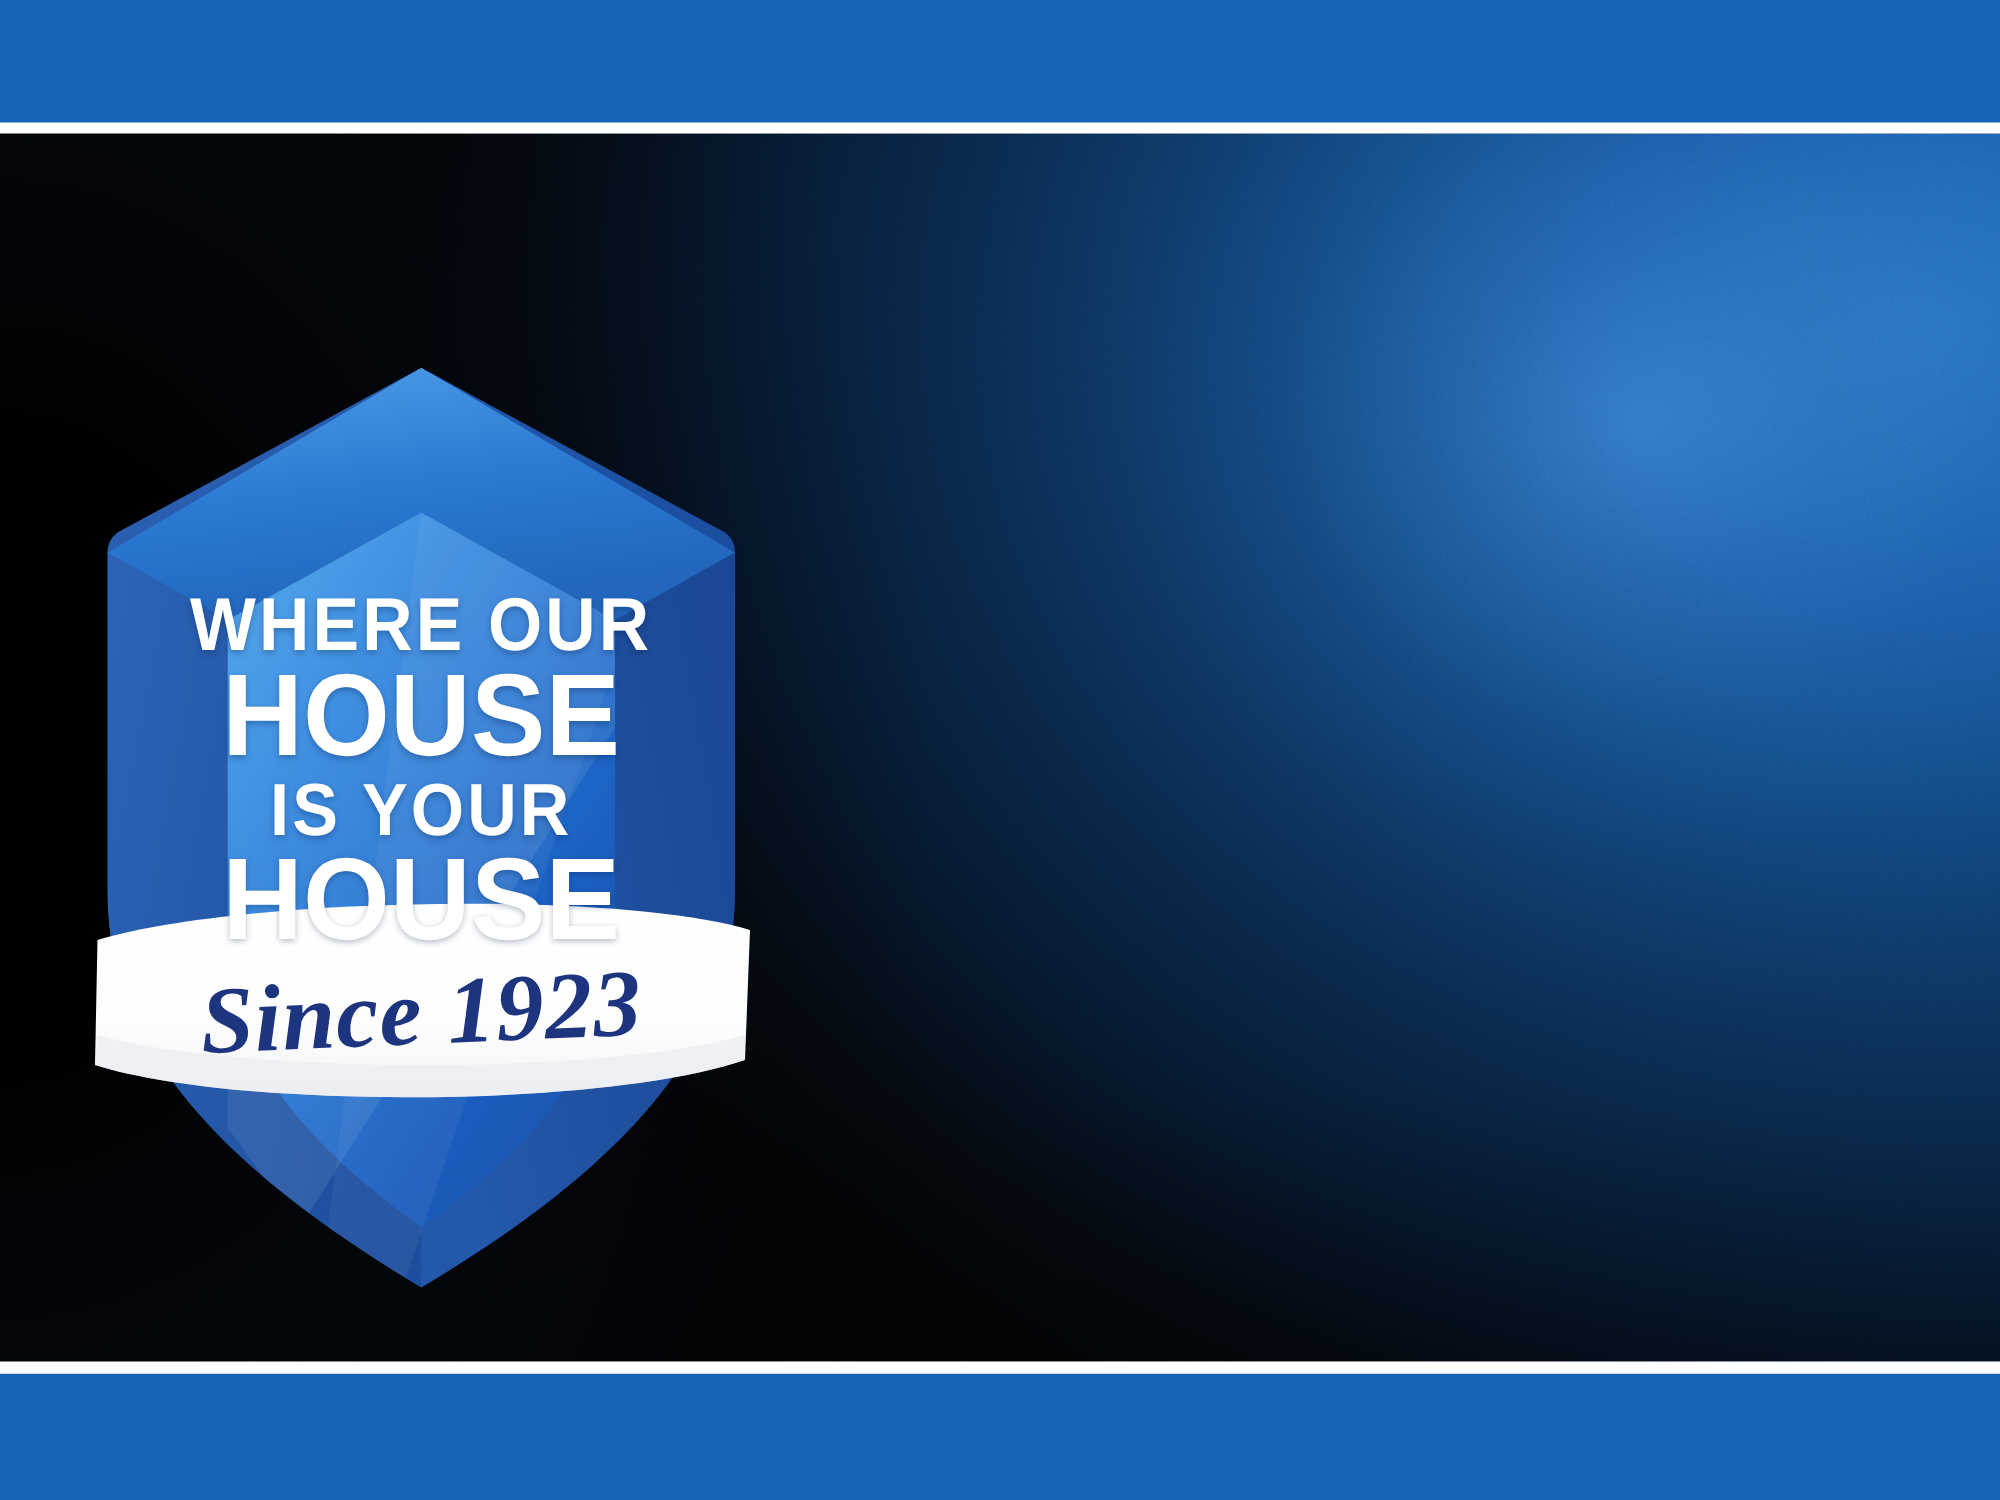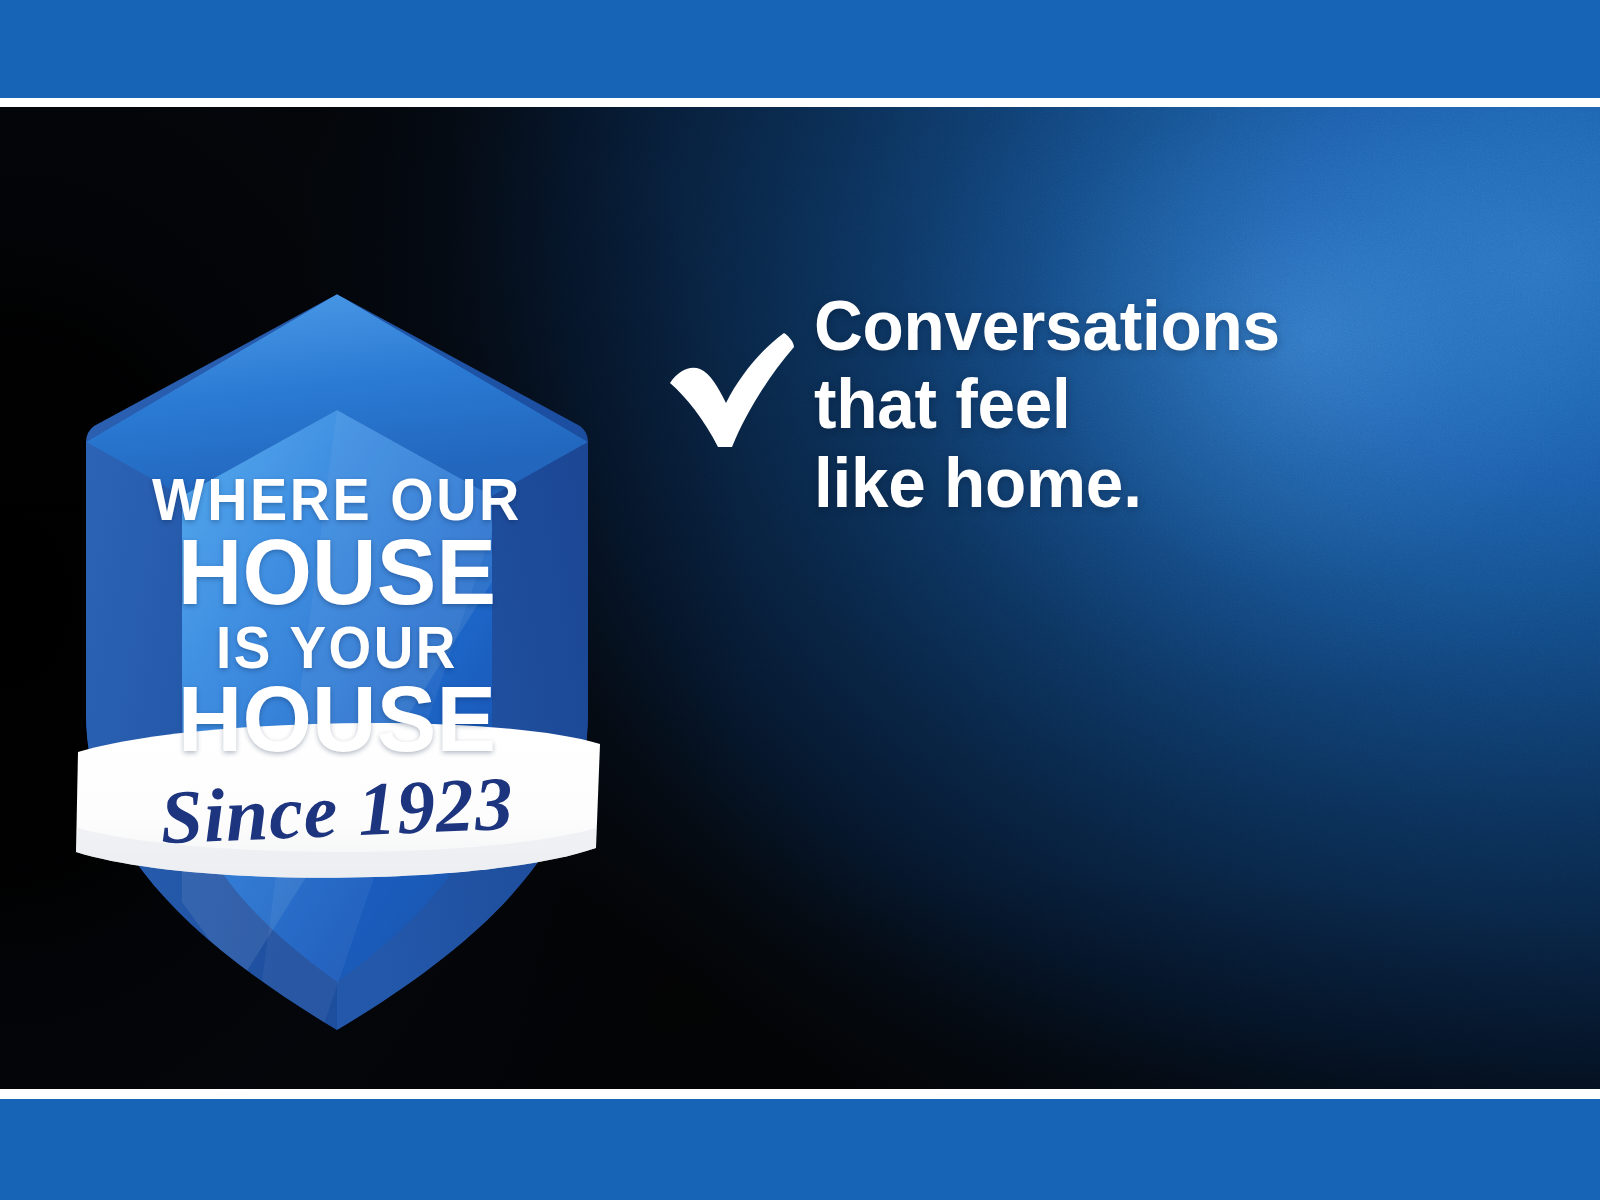--- a/index.html
+++ b/index.html
@@ -295,33 +295,18 @@
       <div class="badge-text bt-house1">HOUSE</div>
       <div class="badge-text bt-isyour">IS YOUR</div>
       <div class="badge-text bt-house2">HOUSE</div>
       <div class="badge-since">Since 1923</div>
     </div>
 
     <div id="bullets">
 
 
 
-      <div class="bullet b3">
-        <div class="check-wrap">
-          <svg viewBox="0 0 132 118">
-            <path d="M6 52 C14 40 26 34 36 38 C46 42 54 56 62 72
-                     C76 44 98 18 120 2
-                     C126 6 130 12 130 16
-                     C104 46 82 82 68 116
-                     L54 116
-                     C40 88 22 66 6 52 Z" fill="#ffffff"></path>
-          </svg>
-        </div>
-        <div class="bullet-text">Conversations
-that feel
-like home.</div>
-      </div>
 
     </div>
   </div>
 
   <div class="brand-bar bottom"></div>
 </div>
 
 </body></html>

